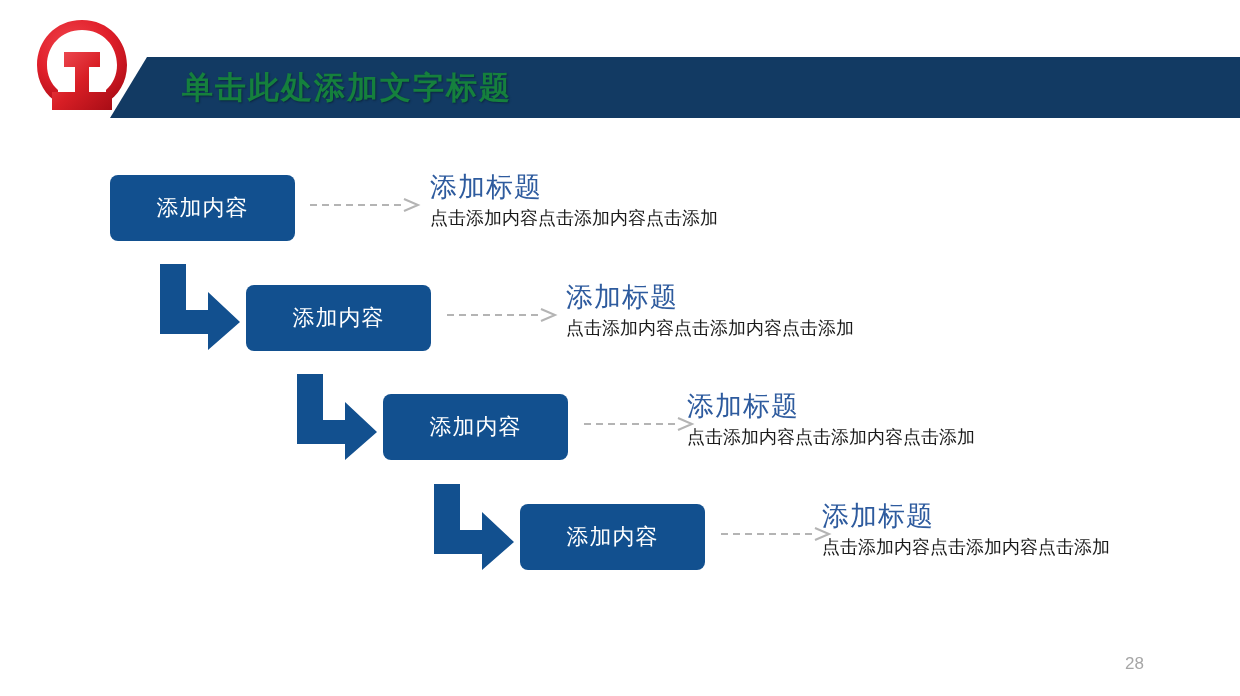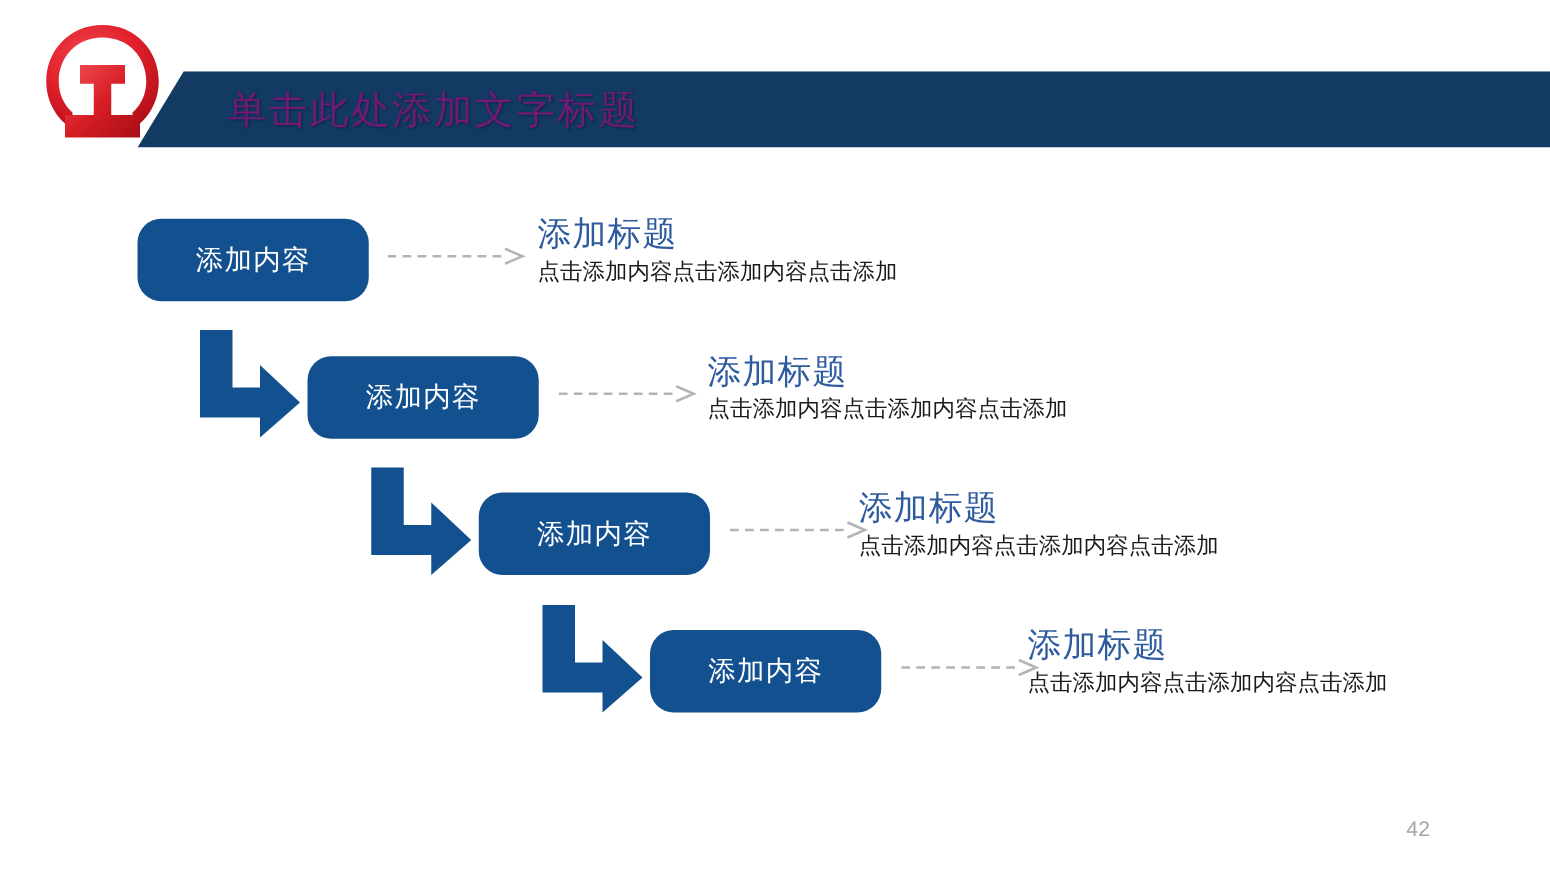--- a/index.html
+++ b/index.html
@@ -33,23 +33,23 @@
   #title-banner .banner-shape {
     position: absolute;
     inset: 0;
   }
   #title-text {
     position: absolute;
     left: 72px;
     top: 0;
     height: 61px;
     line-height: 61px;
-    color: #701a75;
+    color: #15803d;
     font-size: 31px;
-    font-weight: normal;
+    font-weight: bold;
     letter-spacing: 2px;
     white-space: nowrap;
     text-shadow: 1px 1px 2px rgba(0,0,0,0.35);
   }
   #logo {
     position: absolute;
     left: 26px;
     top: 12px;
     width: 112px;
     height: 112px;
@@ -64,21 +64,21 @@
     height: 696px;
   }
   .step {
     position: absolute;
   }
   .step-box {
     position: absolute;
     width: 185px;
     height: 66px;
     background: #12508f;
-    border-radius: 19px;
+    border-radius: 8px;
     color: #ffffff;
     font-size: 22px;
     display: flex;
     align-items: center;
     justify-content: center;
     letter-spacing: 1px;
   }
   .dash-arrow {
     position: absolute;
     width: 112px;
@@ -238,13 +238,13 @@
     </svg>
 
     <div class="text-block" style="left:822px; top:501px;">
       <div class="text-heading">添加标题</div>
       <div class="text-body">点击添加内容点击添加内容点击添加</div>
     </div>
   </div>
 
 </div>
 
-<div id="page-number">42</div>
+<div id="page-number">28</div>
 
 </body></html>

